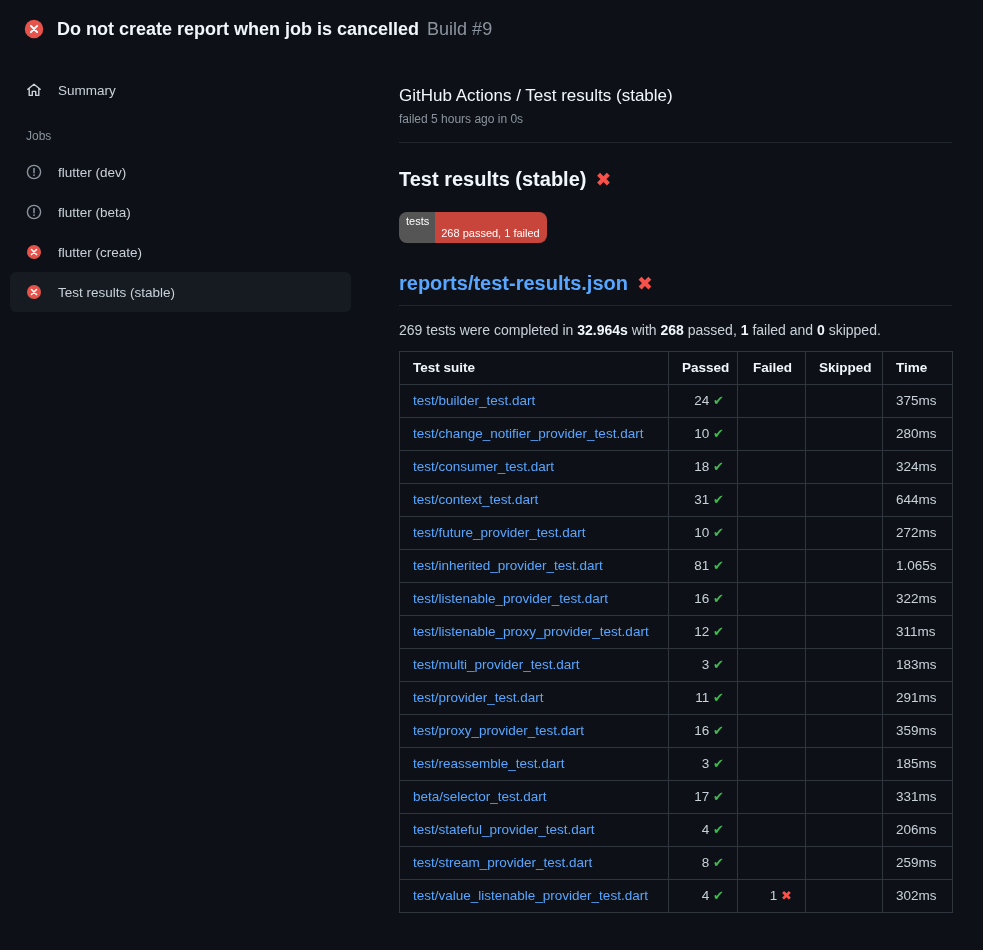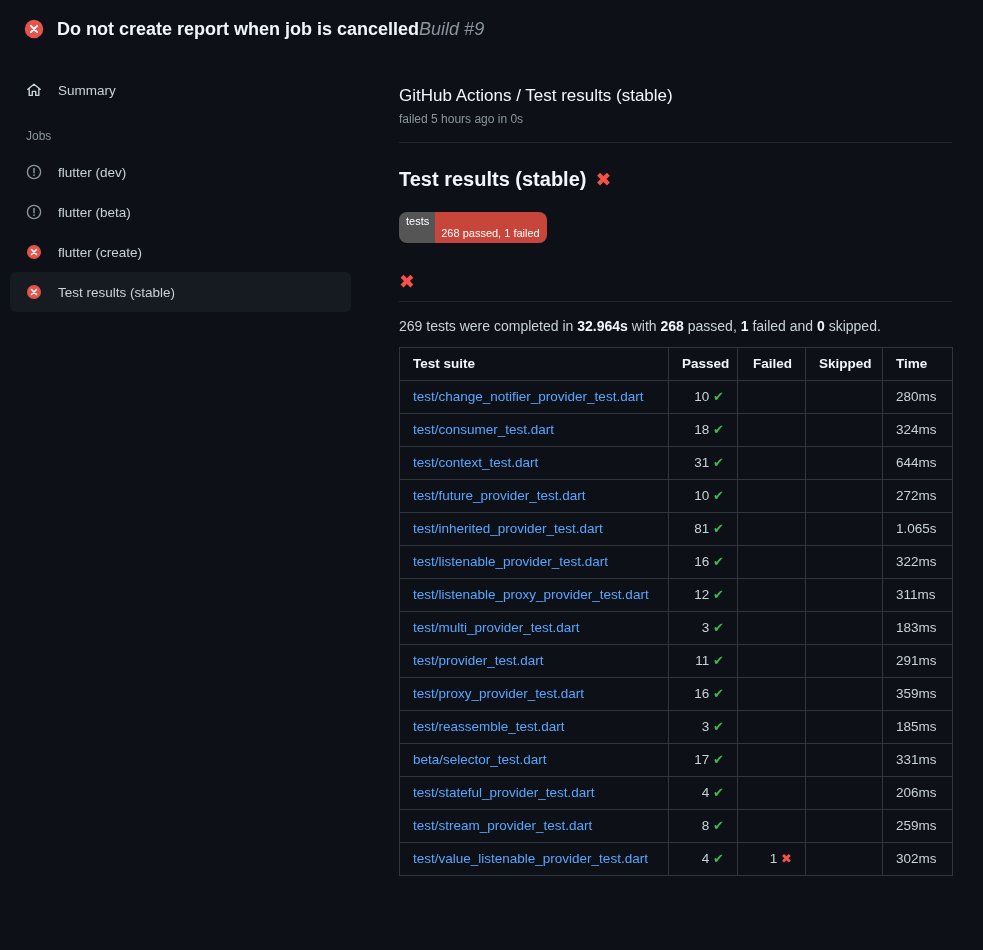--- a/index.html
+++ b/index.html
@@ -10,21 +10,21 @@
     color: var(--text, #c9d1d9);
     font-family: "Liberation Sans", "DejaVu Sans", sans-serif;
     font-size: 14px;
   }
   
   .top {
     display: flex; align-items: center; gap: 13px;
     padding: 17px 24px 15px 24px;
   }
   .top h1 { margin: 0; font-size: 18px; font-weight: 700; color: var(--bright, #f0f6fc); line-height: 24px; }
-  .top .build { color: var(--muted, #8b949e); font-weight: 400; margin-left: 0; font-style: italic; }
+  .top .build { color: var(--muted, #8b949e); font-weight: 400; margin-left: 8px; }
   
   .layout { display: flex; align-items: flex-start; }
   .sidebar { flex: 0 0 375px; width: 375px; padding: 14px 24px 0 10px; }
   .side-item {
     display: flex; align-items: center; gap: 16px;
     height: 40px; padding: 0 16px; border-radius: 6px;
     font-size: 13.5px; color: var(--text, #c9d1d9); cursor: pointer;
   }
   .side-item.selected { background: var(--selected-bg, #161b22); }
   .side-item svg { flex: 0 0 16px; }
@@ -135,37 +135,45 @@
         <span>Test results (stable)</span>
         <span class="x-mark">✖</span>
       </h2>
 
       <div class="badge">
         <span class="badge-label">tests</span>
         <span class="badge-value">268 passed, 1 failed</span>
       </div>
 
       <h2 class="report-title">
+        <a href="#">reports/test-results.json</a>
         <span class="x-mark">✖</span>
       </h2>
 
       <p class="summary-line"><span>269 tests were completed in </span><b>32.964s</b><span> with </span><b>268</b><span> passed, </span><b>1</b><span> failed and </span><b>0</b><span> skipped.</span></p>
 
       <table class="results">
         <thead>
           <tr>
             <th class="col-suite">Test suite</th>
             <th class="col-passed">Passed</th>
             <th class="col-failed">Failed</th>
             <th class="col-skipped">Skipped</th>
             <th class="col-time">Time</th>
           </tr>
         </thead>
         <tbody id="table-body">
             <tr>
+              <td class="col-suite"><a href="#">test/builder_test.dart</a></td>
+              <td class="col-passed num"><span class="n">24</span> <span class="check">✔</span></td>
+              <td class="col-failed num"></td>
+              <td class="col-skipped num"></td>
+              <td class="col-time">375ms</td>
+            </tr>
+            <tr>
               <td class="col-suite"><a href="#">test/change_notifier_provider_test.dart</a></td>
               <td class="col-passed num"><span class="n">10</span> <span class="check">✔</span></td>
               <td class="col-failed num"></td>
               <td class="col-skipped num"></td>
               <td class="col-time">280ms</td>
             </tr>
             <tr>
               <td class="col-suite"><a href="#">test/consumer_test.dart</a></td>
               <td class="col-passed num"><span class="n">18</span> <span class="check">✔</span></td>
               <td class="col-failed num"></td>

